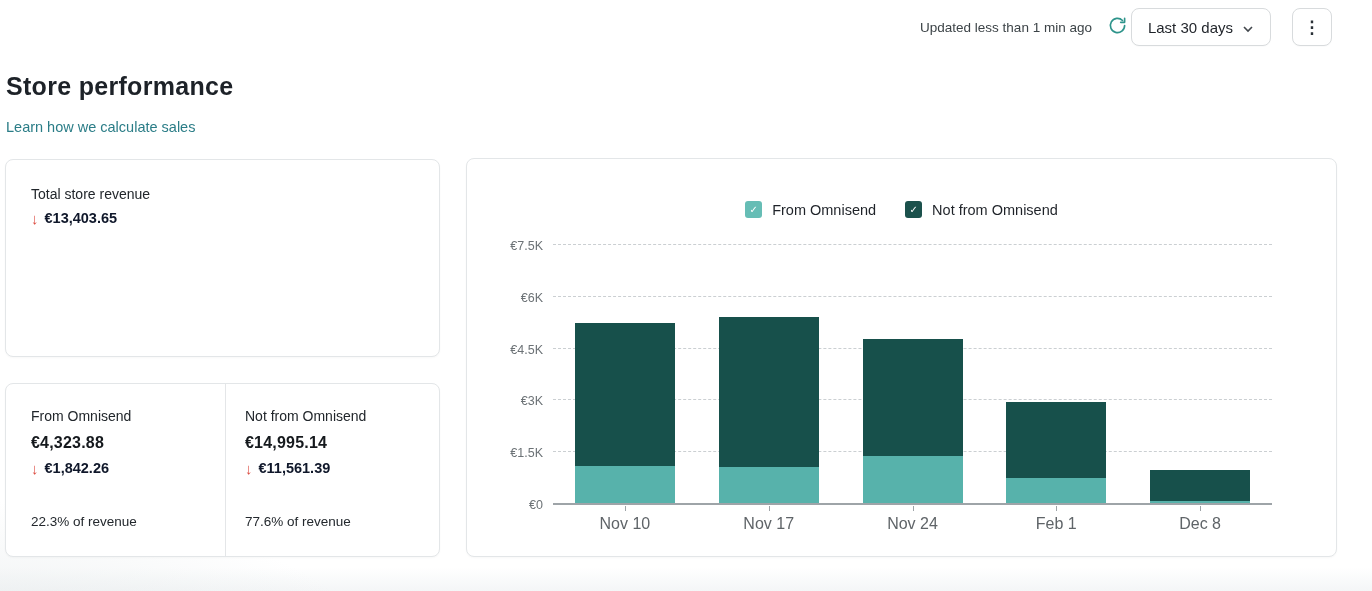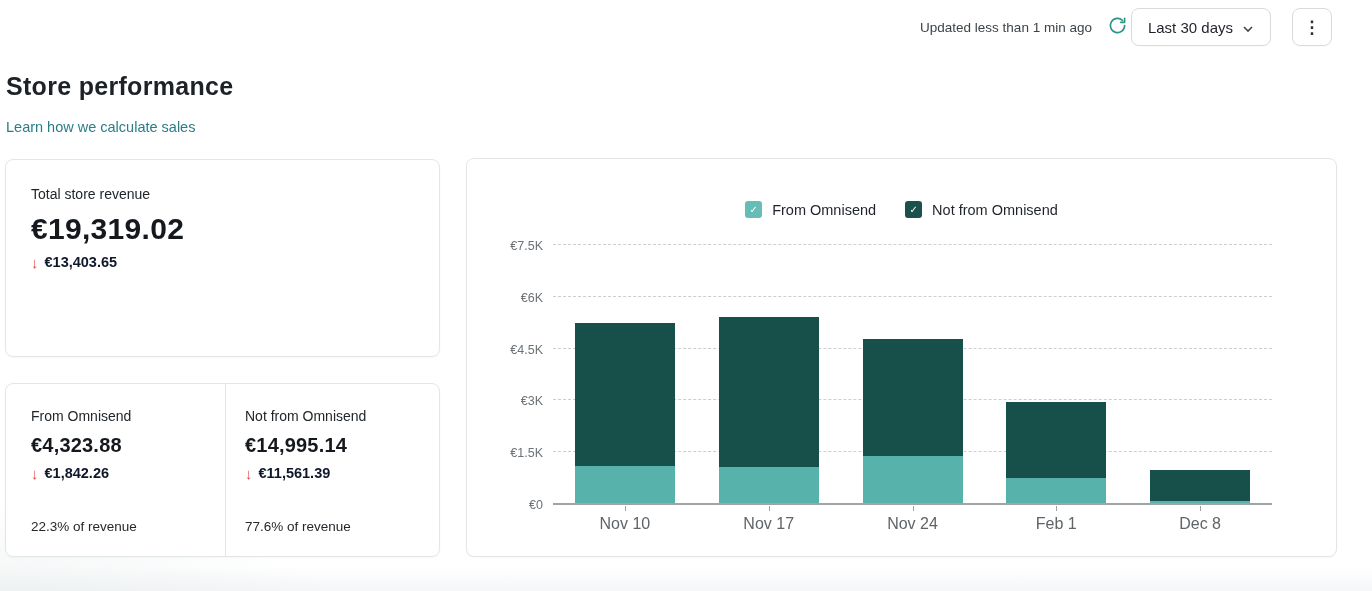--- a/index.html
+++ b/index.html
@@ -35,21 +35,21 @@
 
   
   .card {
     position:absolute; background:#fff; border:1px solid #e3e6e8; border-radius:8px;
     box-shadow:0 1px 2px rgba(31,35,41,0.03);
   }
   .card-total { left:5px; top:159px; width:435px; height:198px; padding:26px 25px; }
   .card-split { left:5px; top:383px; width:435px; height:174px; display:flex; }
   .metric-label { font-size:14px; color:#21262b; }
   .metric-value-lg { margin-top:10px; font-size:30px; font-weight:bold; color:#15191d; letter-spacing:0.3px; }
-  .metric-value-md { margin-top:10px; font-size:20px; font-weight:bold; color:#15191d; letter-spacing:0.2px; }
+  .metric-value-md { margin-top:10px; font-size:16px; font-weight:bold; color:#15191d; letter-spacing:0.2px; }
   .delta { display:flex; align-items:center; gap:6px; margin-top:8px; }
   .delta-arrow { color:#dd5147; font-size:15px; font-weight:bold; line-height:1; }
   .delta-value { font-size:14.5px; font-weight:600; color:#0f172a; }
   .split-col { flex:1; padding:24px 0 24px 25px; }
   .split-col + .split-col { border-left:1px solid #e4e6e8; padding-left:19px; }
   .share { margin-top:38px; font-size:13.5px; color:#23282d; }
 
   
   .card-chart { left:466px; top:158px; width:871px; height:399px; }
   .legend { position:absolute; top:42px; left:0; width:100%; display:flex; justify-content:center; gap:29px; }
@@ -95,21 +95,20 @@
   </button>
 </div>
 
 <div class="page-header">
   <div class="page-title">Store performance</div>
   <a class="learn-link">Learn how we calculate sales</a>
 </div>
 
 <div class="card card-total">
   <div class="metric-label">Total store revenue</div>
-  <div class="metric-value-lg">€19,319.02</div>
   <div class="delta">
     <span class="delta-arrow">↓</span>
     <span class="delta-value">€13,403.65</span>
   </div>
 </div>
 
 <div class="card card-split">
   <div class="split-col">
     <div class="metric-label">From Omnisend</div>
     <div class="metric-value-md">€4,323.88</div>

